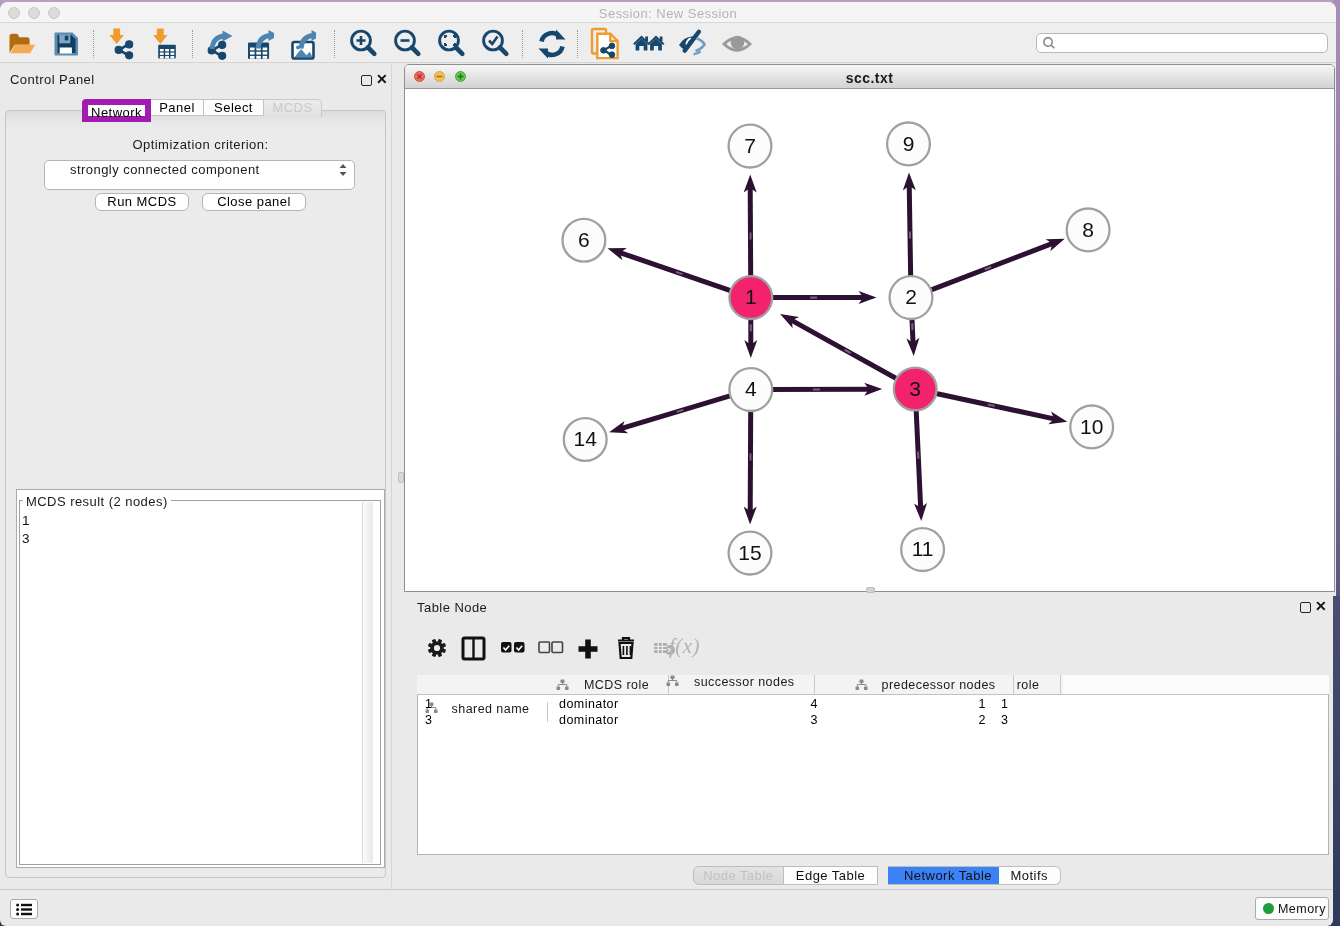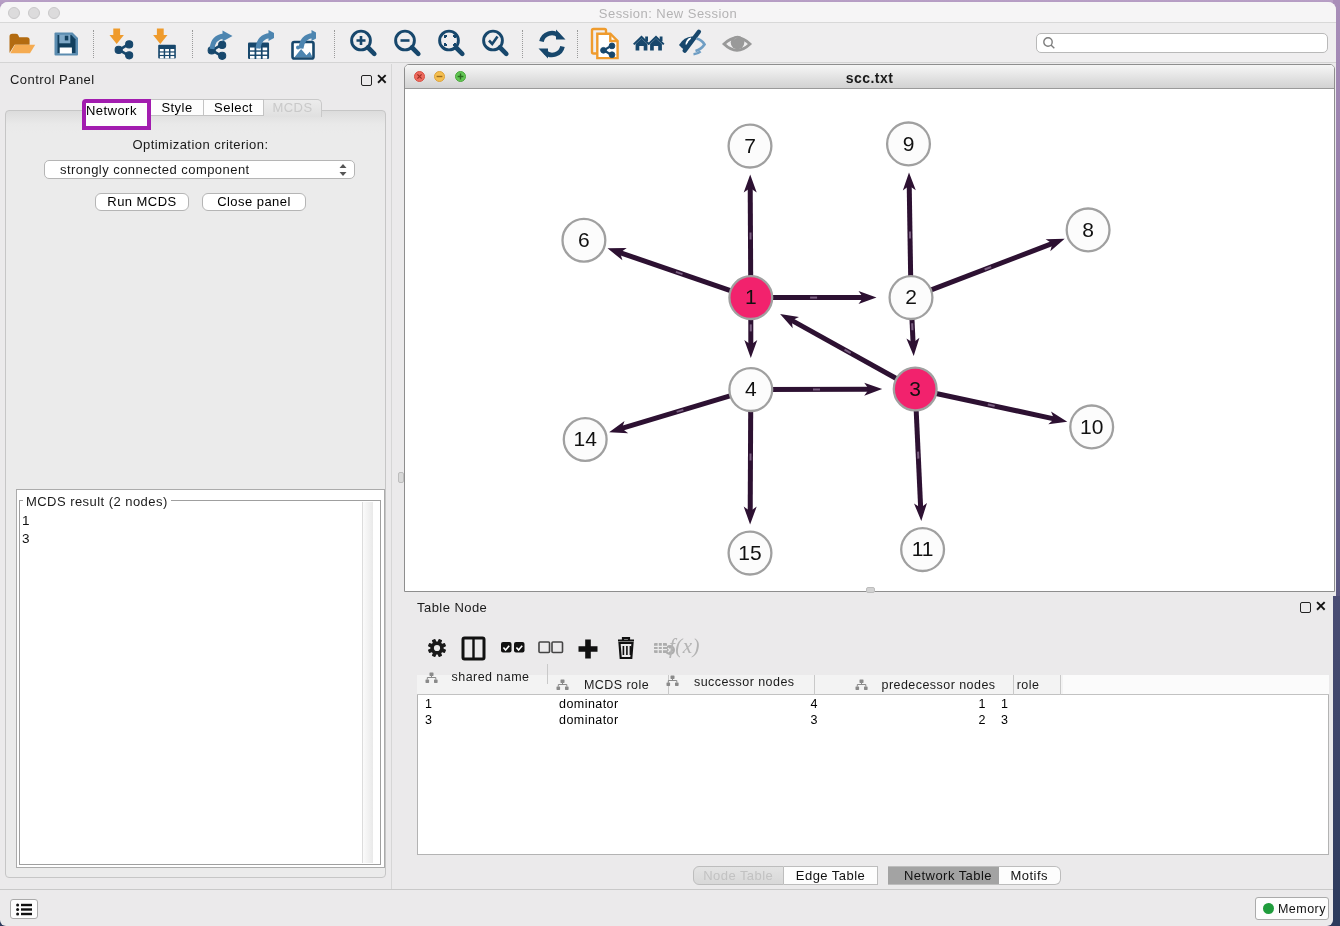--- a/index.html
+++ b/index.html
@@ -171,27 +171,27 @@
     <line x1="9" y1="9" x2="12.3" y2="12.3" stroke="#7d7d7d" stroke-width="1.4"></line>
   </svg>
 
 <div class="abs" style="left:10px;top:72px;font-size:13px;color:#1a1a1a">Control Panel</div>
 <div class="abs" style="left:361px;top:75px;width:11px;height:11px;border:1.6px solid #222;border-radius:2px"></div>
 <div class="abs" style="left:376px;top:71px;font-size:14px;font-weight:bold;color:#111">✕</div>
 
 <div class="abs" style="left:5px;top:110px;width:381px;height:768px;border:1px solid #c6c6c6;border-radius:4px;background:linear-gradient(#dcdcdc 0px,#e9e9e9 13px,#ebebeb 22px)"></div>
 
 <div class="abs" style="left:82px;top:99px;width:240px;height:17px"></div>
-<div class="abs" style="left:82px;top:99px;width:69px;height:31px;background:#fdfdfd;border:4px solid #a21caf;border-radius:4px 0 0 0;font-size:13px;text-align:left;line-height:16px">Network</div>
-<div class="abs" style="left:151px;top:99px;width:53px;height:17px;background:#fdfdfd;border:1px solid #c3c3c3;border-left:none;font-size:13px;text-align:center;line-height:16px">Style</div>
+<div class="abs" style="left:82px;top:99px;width:69px;height:23px;background:#fdfdfd;border:6px solid #a21caf;border-radius:4px 0 0 0;font-size:13px;text-align:center;line-height:16px">Network</div>
+<div class="abs" style="left:151px;top:99px;width:53px;height:17px;background:#fdfdfd;border:1px solid #c3c3c3;border-left:none;font-size:13px;text-align:center;line-height:16px">Panel</div>
 <div class="abs" style="left:204px;top:99px;width:60px;height:17px;background:#fdfdfd;border:1px solid #c3c3c3;border-left:none;font-size:13px;text-align:center;line-height:16px">Select</div>
 <div class="abs" style="left:264px;top:99px;width:58px;height:18px;background:linear-gradient(#ececec,#e0e0e0);border:1px solid #c9c9c9;border-left:none;border-bottom:none;border-radius:0 5px 0 0;font-size:13px;color:#c9c9c9;text-align:center;line-height:16px">MCDS</div>
 
 <div class="abs" style="left:10px;top:137px;width:381px;text-align:center;font-size:13px;color:#1a1a1a">Optimization criterion:</div>
-<div class="abs" style="left:44px;top:160px;width:311px;height:19px;background:#fff;border:1px solid #b5b5b5;border-radius:5px;font-size:13px;color:#1a1a1a;line-height:17px;padding-left:15px;white-space:nowrap;overflow:hidden">strongly connected component</div>
+<div class="abs" style="left:44px;top:160px;width:311px;height:30px;background:#fff;border:1px solid #b5b5b5;border-radius:5px;font-size:13px;color:#1a1a1a;line-height:17px;padding-left:25px;white-space:nowrap;overflow:hidden">strongly connected component</div>
 <svg style="position:absolute;left:337px;top:161.5px" width="12" height="16">
     <path d="M2.5 6 L6 2 L9.5 6 z" fill="#555"></path>
     <path d="M2.5 10 L6 14 L9.5 10 z" fill="#555"></path>
   </svg>
 <div class="abs" style="left:95px;top:193px;width:94px;height:18px;background:#fff;border:1px solid #b5b5b5;border-radius:6px;font-size:13px;text-align:center;line-height:16px">Run MCDS</div>
 <div class="abs" style="left:202px;top:193px;width:104px;height:18px;background:#fff;border:1px solid #b5b5b5;border-radius:6px;font-size:13px;text-align:center;line-height:16px">Close panel</div>
 
 <div class="abs" style="left:16px;top:489px;width:369px;height:379px;background:#fff;border:1px solid #ababab"></div>
 <div class="abs" style="left:19px;top:500px;width:362px;height:365px;border:1px solid #9f9f9f"></div>
 <div class="abs" style="left:23px;top:494px;background:#fff;padding:0 3px;font-size:13px;color:#1a1a1a">MCDS result (2 nodes)</div>
@@ -321,21 +321,21 @@
       <line x1="250" y1="51.6" x2="263" y2="51.6"></line>
       <line x1="254.2" y1="45" x2="254.2" y2="55"></line>
       <line x1="258.4" y1="45" x2="258.4" y2="55"></line>
     </g>
   </svg>
 <div class="abs" style="left:669px;top:634px;font-size:21px;font-style:italic;color:#b3b3b3;font-family:'Liberation Serif',serif">f(x)</div>
 
 <div class="abs" style="left:417px;top:675px;width:912px;height:180px;background:#fff;border:1px solid #b3b3b3"></div>
 <div class="abs" style="left:417px;top:675px;width:646px;height:20px;background:#f3f3f3;border-bottom:1px solid #c2c2c2"></div>
 <div class="abs" style="left:1063px;top:675px;width:266px;height:20px;background:#fbfbfb;border-bottom:1px solid #c2c2c2"></div>
-<div class="abs" style="left:417px;top:664px;width:131px;height:20px;display:flex;align-items:flex-end;border-right:1px solid #c9c9c9;padding-left:8px;font-size:12.5px;color:#1a1a1a">
+<div class="abs" style="left:417px;top:702px;width:131px;height:20px;display:flex;align-items:flex-start;border-right:1px solid #c9c9c9;padding-left:8px;font-size:12.5px;color:#1a1a1a">
     <svg width="13" height="12" viewBox="0 0 13 12" style="flex:0 0 auto">
       <g fill="#8a8a8a">
         <rect x="4.5" y="0.5" width="4" height="3.4" rx="0.6"></rect>
         <rect x="0.5" y="7.5" width="3.6" height="3.4" rx="0.6"></rect>
         <rect x="9" y="7.5" width="3.6" height="3.4" rx="0.6"></rect>
       </g>
       <path d="M2.3 7.5 v-2 h8.5 v2 M6.5 3.9 v1.6" stroke="#8a8a8a" stroke-width="1" fill="none"></path>
     </svg>
     <span style="flex:1;text-align:center;padding-right:4px">shared name</span>
   </div>
@@ -380,21 +380,21 @@
 <div class="abs" style="left:669px;top:697px;width:149px;text-align:right;font-size:12.5px">4</div>
 <div class="abs" style="left:825px;top:697px;width:161px;text-align:right;font-size:12.5px">1</div>
 <div class="abs" style="left:1001px;top:697px;font-size:12.5px">1</div>
 <div class="abs" style="left:425px;top:713px;font-size:12.5px">3</div>
 <div class="abs" style="left:559px;top:713px;font-size:12.5px">dominator</div>
 <div class="abs" style="left:669px;top:713px;width:149px;text-align:right;font-size:12.5px">3</div>
 <div class="abs" style="left:825px;top:713px;width:161px;text-align:right;font-size:12.5px">2</div>
 <div class="abs" style="left:1001px;top:713px;font-size:12.5px">3</div>
 <div class="abs" style="left:692.5px;top:866px;width:91.5px;height:19px;background:linear-gradient(#e3e3e3,#d8d8d8);border:1px solid #bdbdbd;border-radius:6px 0 0 6px;font-size:13px;color:#c2c2c2;text-align:center;line-height:18px">Node Table</div>
 <div class="abs" style="left:784px;top:866px;width:94px;height:19px;background:#fdfdfd;border:1px solid #bdbdbd;border-left:none;border-radius:0;font-size:13px;color:#111;text-align:center;line-height:18px">Edge Table</div>
-<div class="abs" style="left:888px;top:866px;width:121px;height:19px;background:#a3a3a3;border:1px solid #bdbdbd;border-left:none;border-radius:0;font-size:13px;color:#111;text-align:center;line-height:18px">Network Table</div>
+<div class="abs" style="left:888px;top:866px;width:121px;height:19px;background:#3b82f6;border:1px solid #bdbdbd;border-left:none;border-radius:0;font-size:13px;color:#111;text-align:center;line-height:18px">Network Table</div>
 <div class="abs" style="left:999px;top:866px;width:61.5px;height:19px;background:#fdfdfd;border:1px solid #bdbdbd;border-left:none;border-radius:0 6px 6px 0;font-size:13px;color:#111;text-align:center;line-height:18px">Motifs</div>
 
 <div class="abs" style="left:0;top:889px;width:1333px;height:1px;background:#c9c9c9"></div>
 <div class="abs" style="left:10px;top:899px;width:28px;height:20px;background:#fdfdfd;border:1px solid #ababab;border-radius:3px"></div>
 <svg class="abs" style="left:16px;top:903px" width="17" height="13">
  <g fill="#111">
       <circle cx="1.6" cy="2" r="1.5"></circle>
       <circle cx="1.6" cy="6.5" r="1.5"></circle>
       <circle cx="1.6" cy="11" r="1.5"></circle>
  <rect x="5" y="0.8" width="11" height="2.4"></rect>

